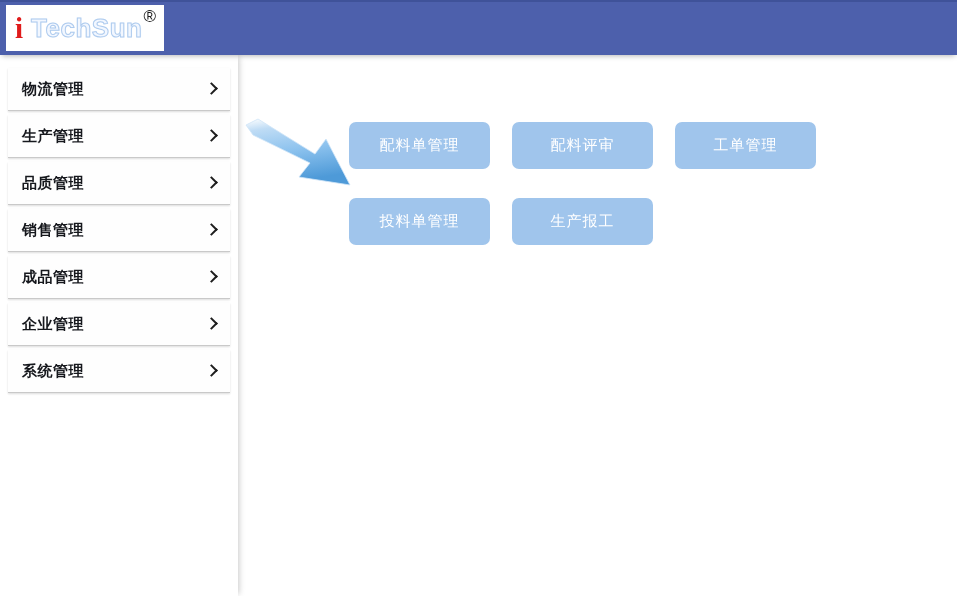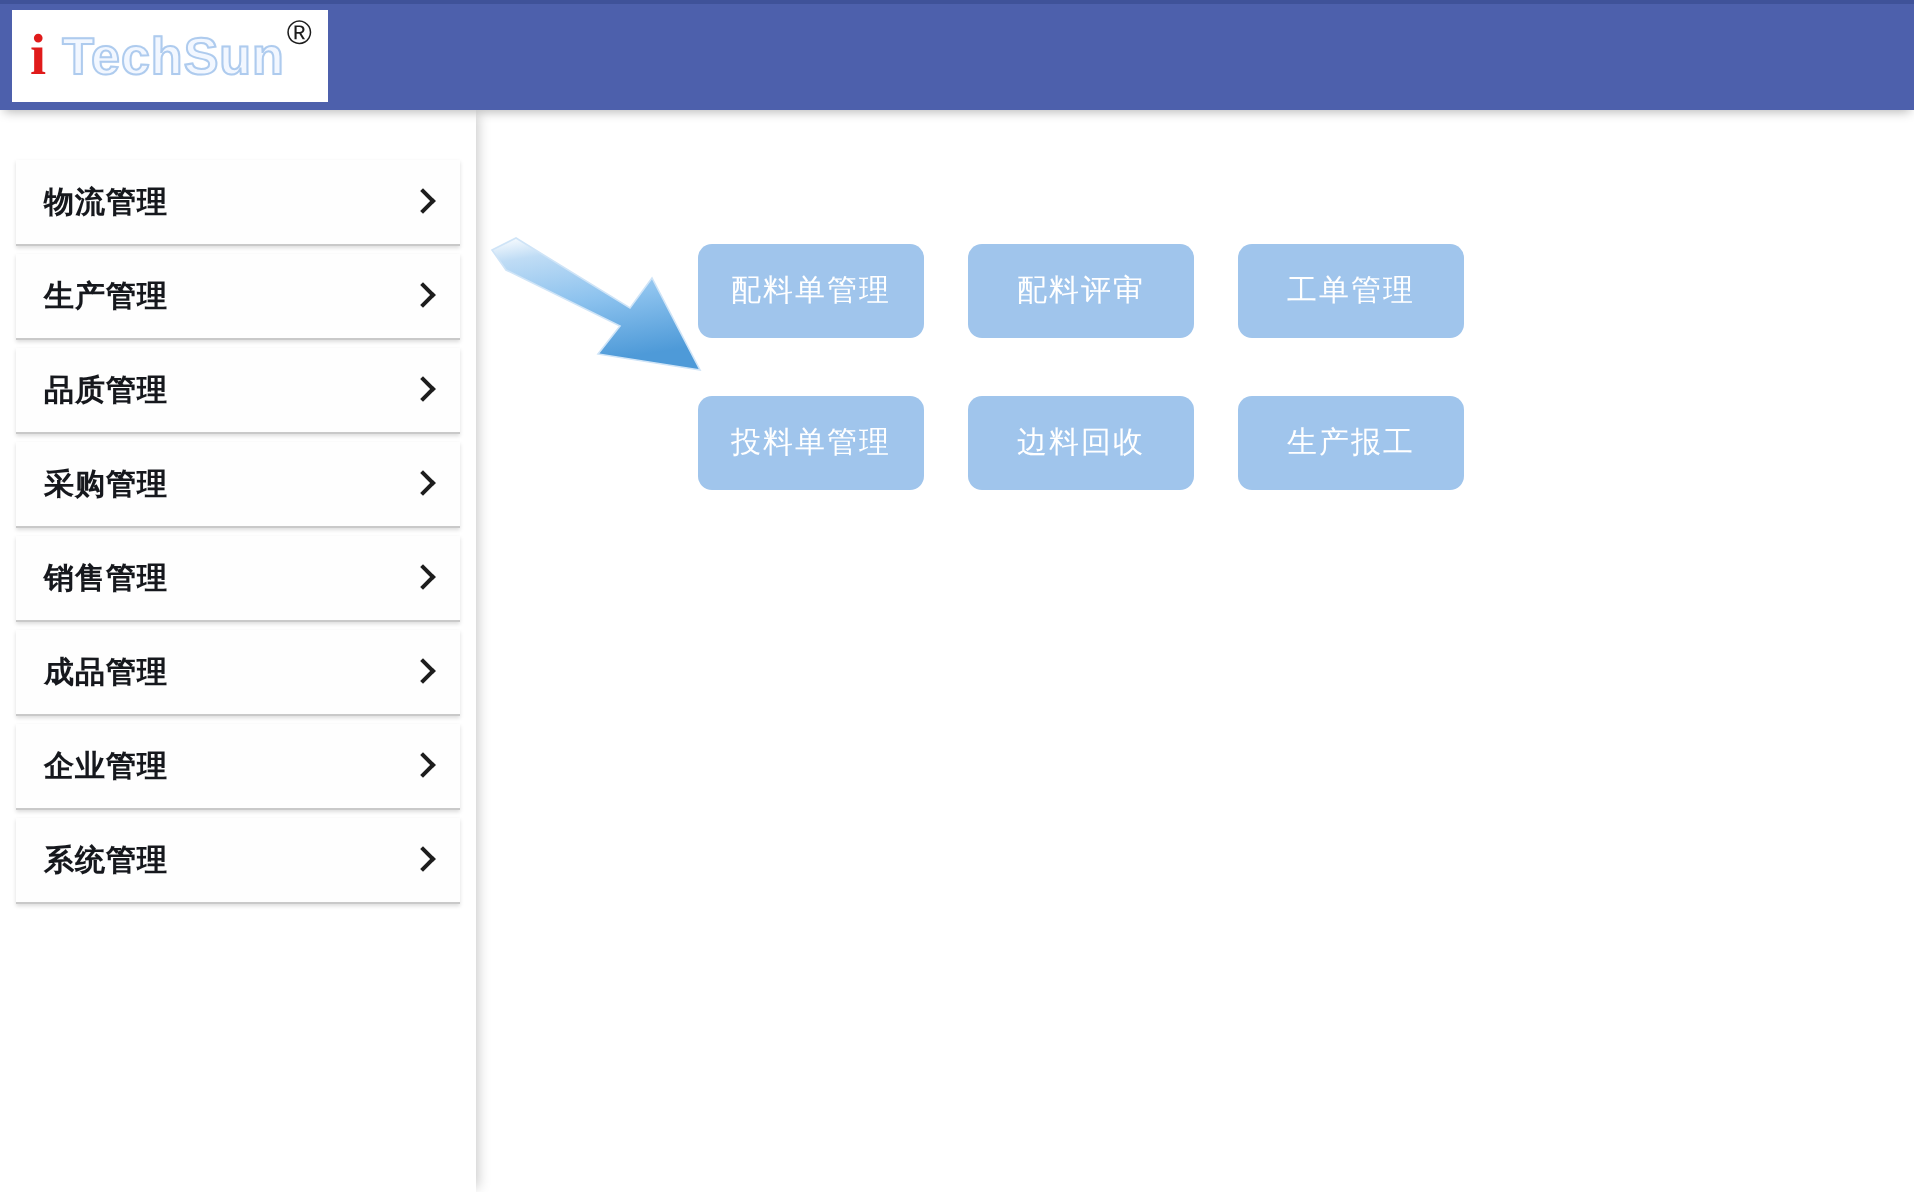--- a/index.html
+++ b/index.html
@@ -84,21 +84,21 @@
     top: 55px;
     width: 238px;
     height: 541px;
     background: #ffffff;
     box-shadow: 3px 0 6px -2px rgba(0,0,0,0.22);
     box-sizing: border-box;
     overflow: hidden;
     z-index: 3;
   }
   .menu {
-    padding-top: 25px;
+    padding-top: 13px;
   }
   .menu-item {
     position: relative;
     margin: 0 8px 4px 8px;
     height: 43px;
     background: #fefefe;
     border-bottom: 1px solid #c9c9c9;
     box-shadow: 0 1px 2px rgba(0,0,0,0.14);
     display: flex;
     align-items: center;
@@ -145,21 +145,21 @@
   .tile-grid {
     position: absolute;
     left: 111px;
     top: 67px;
   }
   .tile-row {
     display: flex;
     margin-bottom: 29px;
   }
   .tile {
-    width: 113px;
+    width: 141px;
     height: 47px;
     border-radius: 7px;
     background: #a0c5ec;
     color: #ffffff;
     font-size: 15px;
     font-weight: normal;
     display: flex;
     align-items: center;
     justify-content: center;
     margin-right: 22px;
@@ -204,24 +204,20 @@
       <div class="menu-item">
         <span class="menu-label">生产管理</span>
         <span class="chev"></span>
       </div>
 
       <div class="menu-item">
         <span class="menu-label">品质管理</span>
         <span class="chev"></span>
       </div>
 
-      <div class="menu-item">
-        <span class="menu-label">采购管理</span>
-        <span class="chev"></span>
-      </div>
 
       <div class="menu-item">
         <span class="menu-label">销售管理</span>
         <span class="chev"></span>
       </div>
 
       <div class="menu-item">
         <span class="menu-label">成品管理</span>
         <span class="chev"></span>
       </div>
@@ -259,20 +255,19 @@
     <div class="tile-grid">
 
       <div class="tile-row">
         <div class="tile">配料单管理</div>
         <div class="tile">配料评审</div>
         <div class="tile">工单管理</div>
       </div>
 
       <div class="tile-row">
         <div class="tile">投料单管理</div>
-        <div class="tile">边料回收</div>
         <div class="tile">生产报工</div>
       </div>
 
     </div>
   </div>
 
 </div>
 
 </body></html>

